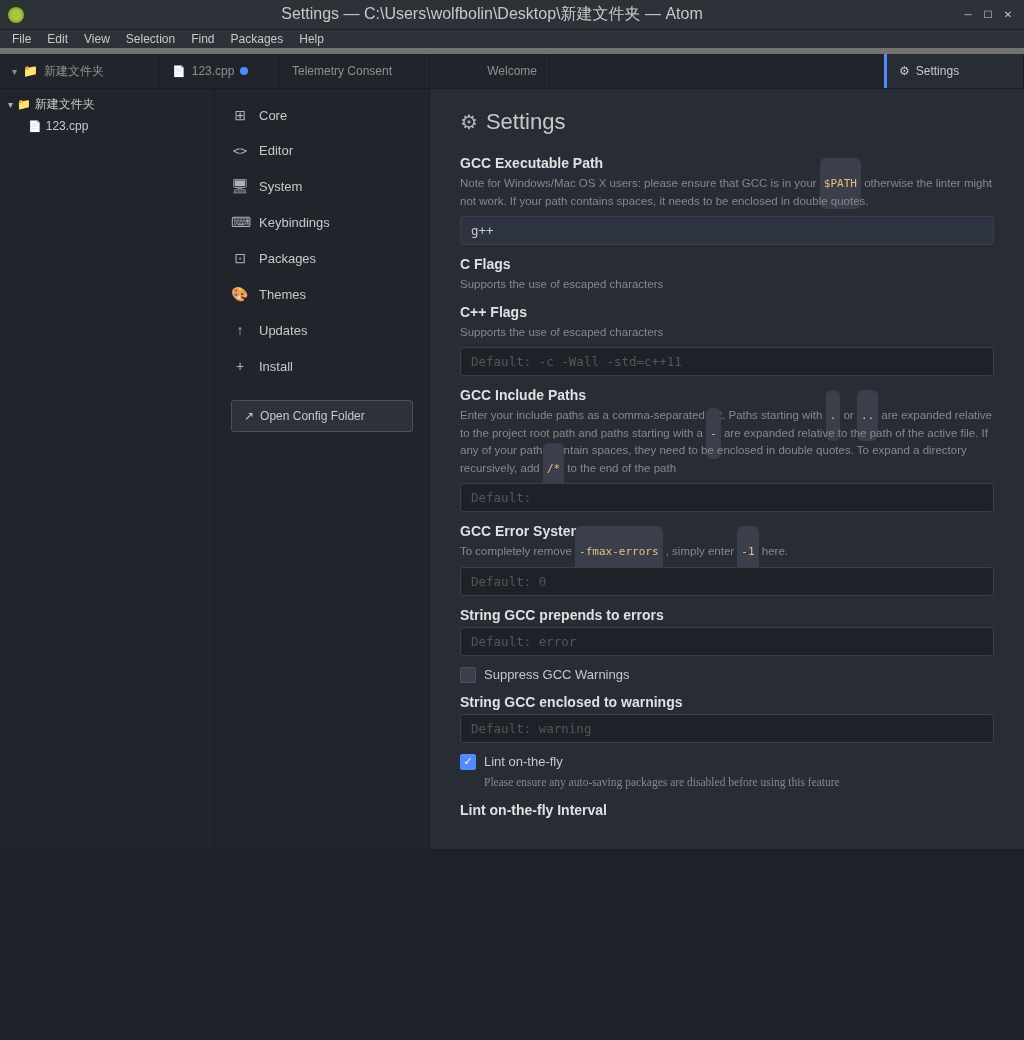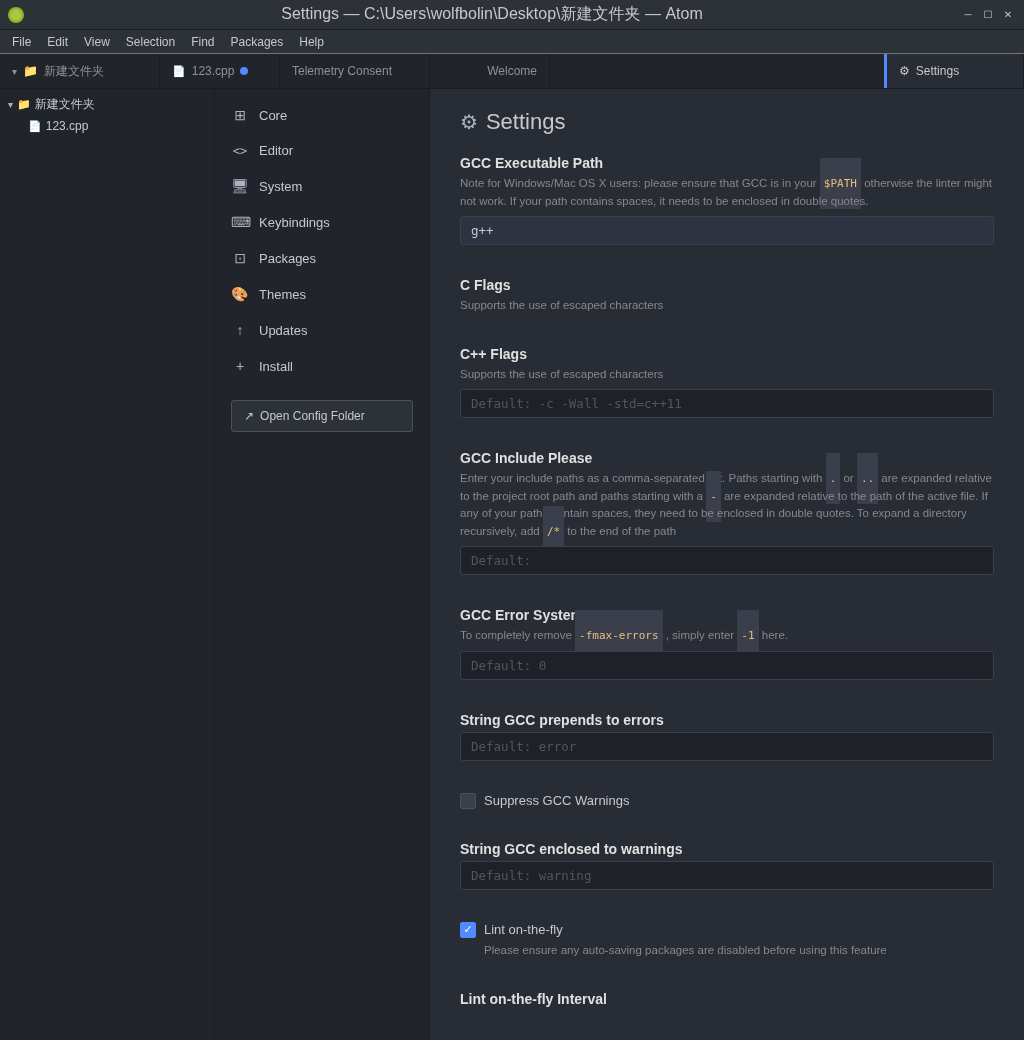--- a/index.html
+++ b/index.html
@@ -51,21 +51,21 @@
       cursor: pointer;
     }
 
     
     .menu-bar {
       height: 24px;
       background: #2d3138;
       display: flex;
       align-items: center;
       padding: 0 4px;
-      border-bottom: 1px solid #737373;
+      border-bottom: 6px solid #737373;
     }
     .menu-item {
       padding: 0 8px;
       height: 100%;
       display: flex;
       align-items: center;
       font-size: 12px;
       color: #c8c8c8;
       cursor: pointer;
     }
@@ -180,39 +180,39 @@
       display: flex;
       align-items: center;
       gap: 8px;
       font-size: 22px;
       color: #c8c8c8;
       margin-bottom: 20px;
     }
     .settings-title .gear-icon { font-size: 20px; color: #abb2bf; }
 
     .setting-section {
-      margin-bottom: 32px;
+      margin-bottom: 11px;
     }
     .setting-label {
       font-size: 14px;
       color: #e0e0e0;
       font-weight: 600;
       margin-bottom: 4px;
     }
     .setting-desc {
       font-size: 11.5px;
       color: #888;
       margin-bottom: 6px;
       line-height: 1.5;
     }
     .setting-desc code {
       background: #3a3f4b;
       color: #e5c07b;
       padding: 19px 4px;
-      border-radius: 0;
+      border-radius: 6px;
       font-family: monospace;
       font-size: 11px;
     }
     .setting-input {
       width: 100%;
       background: #1e2228;
       border: 1px solid #3a3f4b;
       border-radius: 3px;
       padding: 6px 10px;
       color: #c8c8c8;
@@ -385,21 +385,21 @@
       <div class="setting-desc">Supports the use of escaped characters</div>
     </div>
 
     <div class="setting-section">
       <div class="setting-label">C++ Flags</div>
       <div class="setting-desc">Supports the use of escaped characters</div>
       <input class="setting-input" placeholder="Default: -c -Wall -std=c++11" style="">
     </div>
 
     <div class="setting-section">
-      <div class="setting-label">GCC Include Please</div>
+      <div class="setting-label">GCC Include Paths</div>
       <div class="setting-desc">
         Enter your include paths as a comma-separated list. Paths starting with <code>.</code> or <code>..</code> are expanded relative to the project root path and paths starting with a <code>-</code> are expanded relative to the path of the active file. If any of your paths contain spaces, they need to be enclosed in double quotes. To expand a directory recursively, add <code>/*</code> to the end of the path
       </div>
       <input class="setting-input" placeholder="Default:" style="">
     </div>
 
     <div class="setting-section">
       <div class="setting-label">GCC Error System</div>
       <div class="setting-desc">
         To completely remove <code>-fmax-errors</code> , simply enter <code>-1</code> here.
@@ -423,21 +423,21 @@
       <div class="setting-label">String GCC enclosed to warnings</div>
       <input class="setting-input" placeholder="Default: warning" style="">
     </div>
 
 
     <div class="setting-section">
       <div class="checkbox-row">
         <div class="custom-checkbox" style="background:#528bff;">✓</div>
         <span class="checkbox-label">Lint on-the-fly</span>
       </div>
-      <div class="setting-desc" style="padding-left:24px;">Please ensure any auto-saving packages are disabled before using this feature</div>
+      <div class="setting-desc" style="padding-left:24px;font-family:Liberation Serif, serif;">Please ensure any auto-saving packages are disabled before using this feature</div>
     </div>
 
     <div class="setting-section">
       <div class="setting-label">Lint on-the-fly Interval</div>
     </div>
 
   </div>
 </div>
 
 </body></html>

